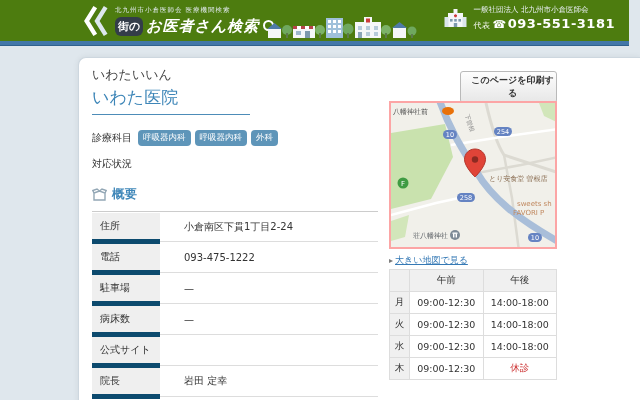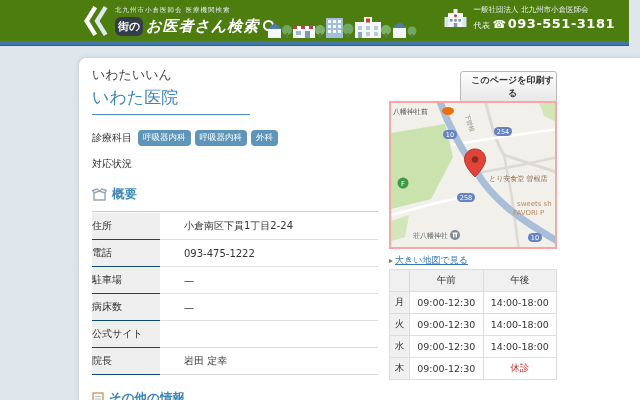--- a/index.html
+++ b/index.html
@@ -42,21 +42,21 @@
   .dept-row { margin-top:15px; display:flex; align-items:center; gap:6px; font-size:10px; color:#333; }
   .badges { display:flex; gap:4px; }
   .badge { background:#5e95b9; color:#fff; font-size:8.5px; padding:2px 5px; border-radius:4px; }
   .status-row { margin-top:11px; font-size:10px; color:#333; }
 
   .sec-heading { margin-top:15px; display:flex; align-items:center; gap:5px;
                  font-size:12.5px; font-weight:bold; color:#3e86b8;
                  border-bottom:1px solid #ccc; padding-bottom:8px; }
   table.info { width:100%; border-collapse:collapse; font-size:10px; color:#333; margin-top:1px; }
   table.info th { background:#efefef; font-weight:normal; text-align:left; width:68px;
-                  padding:6px 0; border-bottom:1px solid #0c4a6e; }
+                  padding:6px 8px; border-bottom:5px solid #0c4a6e; }
   table.info td { padding:6px 4px 6px 24px; border-bottom:1px solid #ddd; }
 
   
   .map-frame { width:168px; height:148px; border:2px solid #fca5a5; overflow:hidden; cursor:grab; }
   .map-link { display:block; margin-top:5px; font-size:9px; color:#3579b5; text-decoration:underline; cursor:pointer; }
   .link-marker { color:#777; text-decoration:none; display:inline-block; margin-right:2px; font-size:8px; }
   table.hours { width:100%; border-collapse:collapse; font-size:9.5px; color:#333; margin-top:2px; }
   table.hours th, table.hours td { border:1px solid #ddd; text-align:center; padding:4px 2px; }
   table.hours th { background:#f0f0f0; font-weight:normal; }
   table.hours td.day { background:#f0f0f0; width:20px; }

